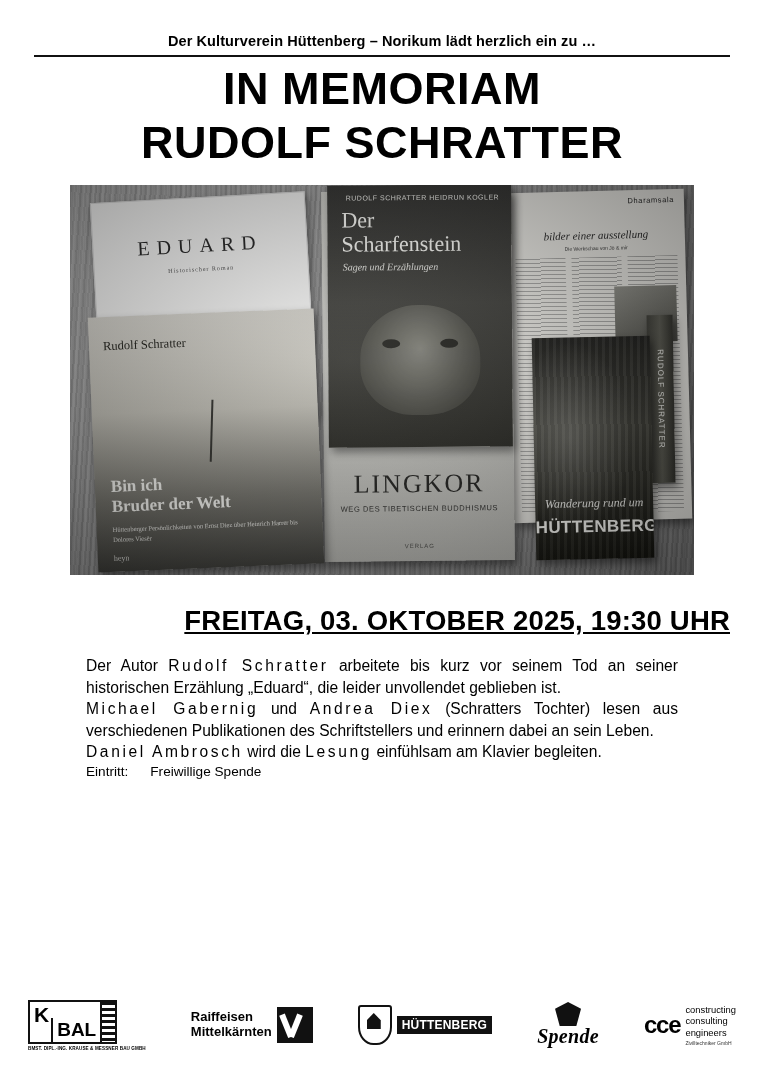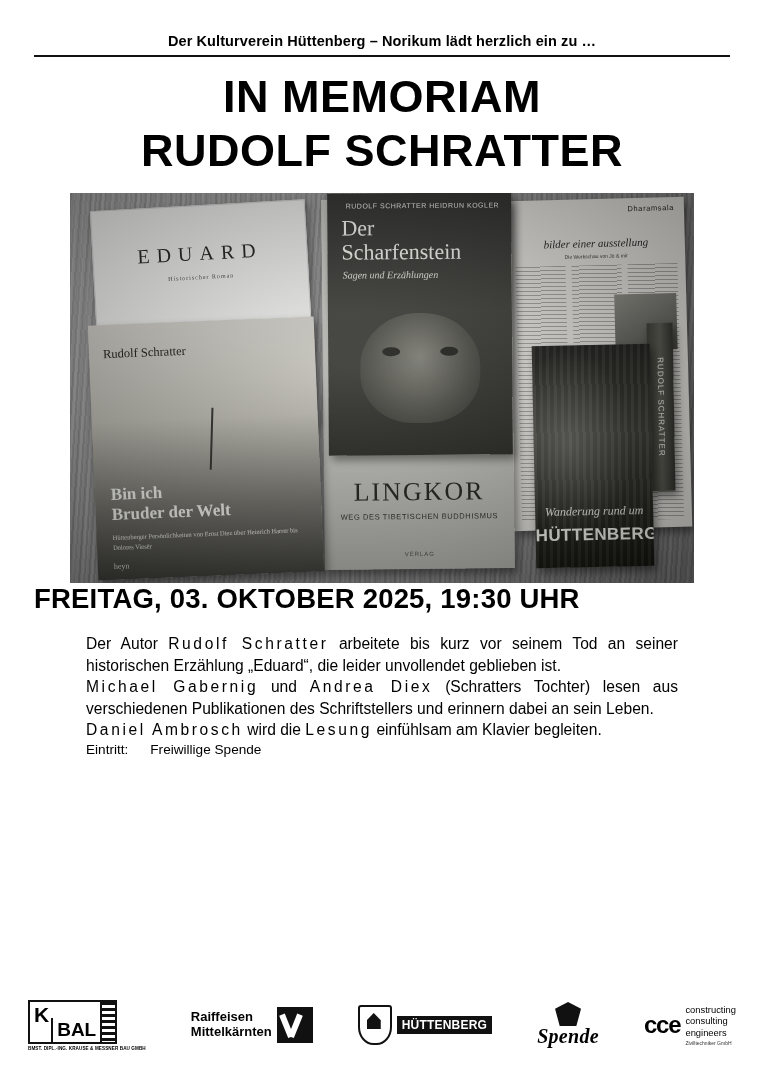--- a/index.html
+++ b/index.html
@@ -39,21 +39,20 @@
     background: #111;
     width: 100%;
     margin: 0 0 8px 0;
   }
   .title1 {
     text-align: center;
     font-size: 45px;
     font-weight: bold;
     letter-spacing: 0.5px;
     line-height: 1.08;
-    margin-top: 8px;
   }
   .title2 {
     text-align: center;
     font-size: 45px;
     font-weight: bold;
     letter-spacing: 0.5px;
     line-height: 1.12;
     margin-top: 4px;
   }
   .dates {
@@ -290,24 +289,26 @@
     opacity: 0.55;
   }
   .bk-news .photo-inset {
     position: absolute; right: 10px; top: 96px;
     width: 62px; height: 56px;
     background: linear-gradient(160deg, #8d8d86 0%, #4d4d47 100%);
   }
 
   
   .event-date {
-    text-align: left;
+    text-align: right;
     font-size: 27.5px;
     font-weight: bold;
+    margin-top: 30px;
     letter-spacing: 0.2px;
+    text-decoration: underline;
   }
   .event-place {
     text-align: center;
     font-size: 27px;
     font-weight: bold;
     margin-top: 18px;
     letter-spacing: 0.2px;
   }
 
   

